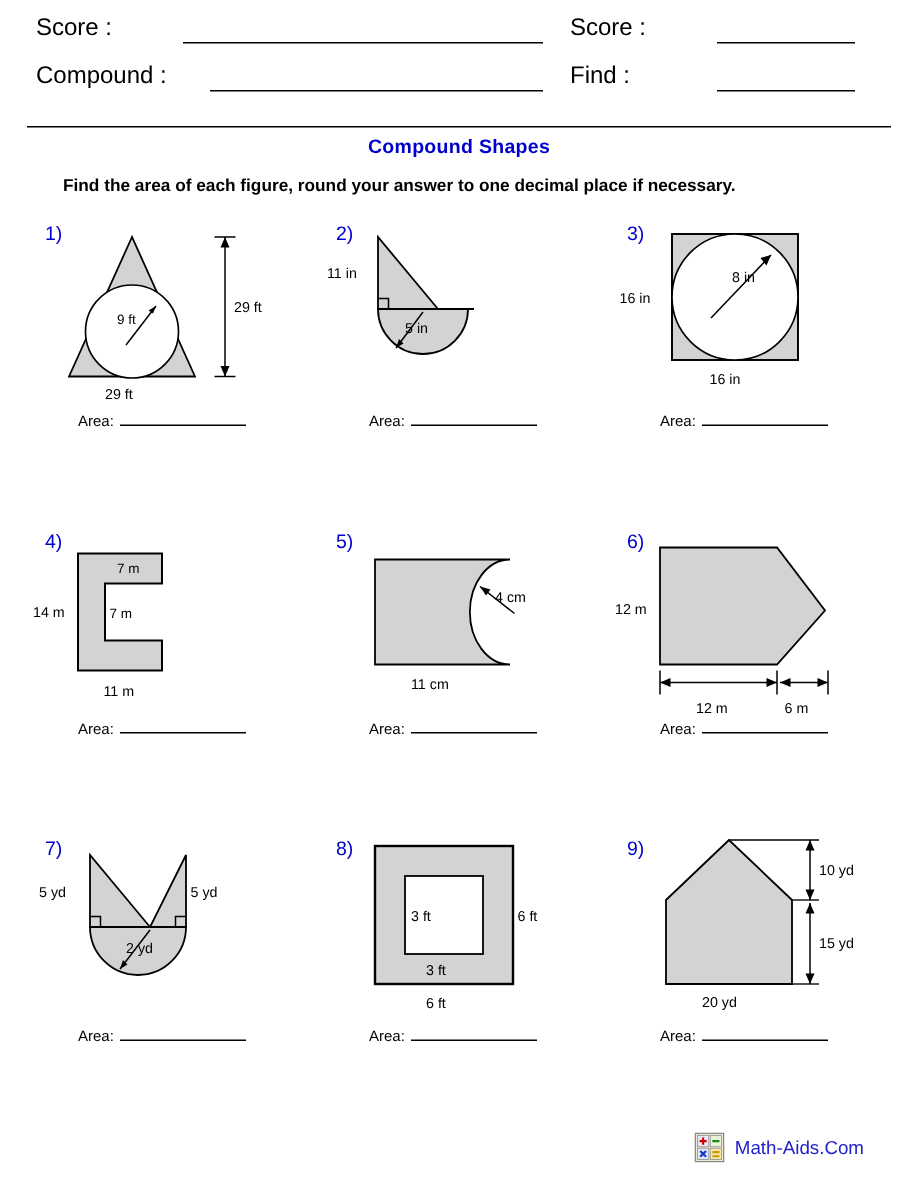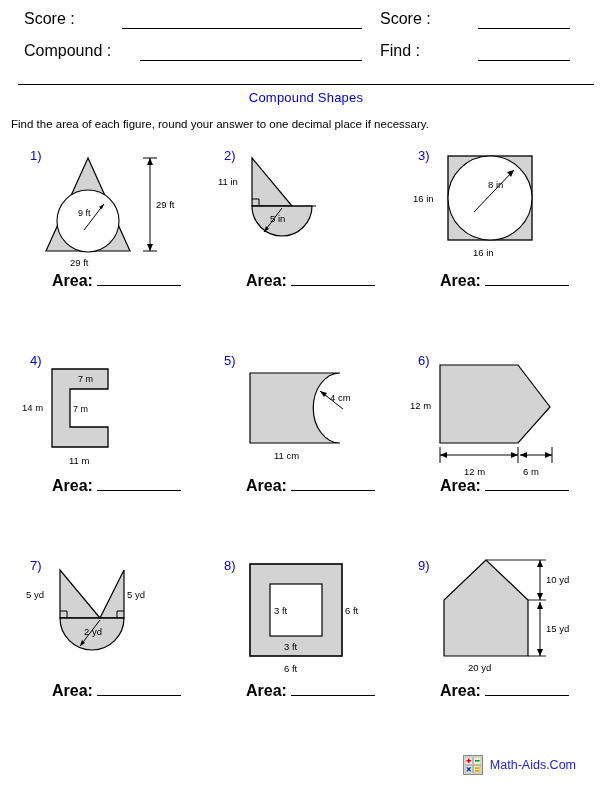--- a/index.html
+++ b/index.html
@@ -49,30 +49,30 @@
     width: 576px; height: 0;
     border-bottom: 1.6px solid #000;
   }
 
   #worksheet-title {
     position: absolute;
     left: 0; top: 90px;
     width: 612px;
     text-align: center;
     font-size: 13px;
-    font-weight: normal;
+    font-weight: bold;
     color: #0000cc;
     letter-spacing: 0.2px;
   }
 
   #instructions {
     position: absolute;
-    left: 11px; top: 118px;
+    left: 42px; top: 118px;
     font-size: 11.5px;
-    font-weight: normal;
+    font-weight: bold;
     color: #000;
   }
 
   
   .problem {
     position: absolute;
     width: 194px;
     height: 205px;
   }
   .prob-num {
@@ -83,24 +83,23 @@
     font-weight: normal;
   }
   .figure {
     position: absolute;
     left: 0; top: 0;
     width: 194px; height: 160px;
   }
   .answer-line {
     position: absolute;
     left: 30px; top: 126px;
-    font-size: 16px;
+    font-size: 10px;
     color: #000;
     white-space: nowrap;
-    font-weight: bold;
   }
   .answer-line .blank {
     display: inline-block;
     width: 84px;
     border-bottom: 1.2px solid #000;
     margin-left: 4px;
     height: 11px;
     vertical-align: baseline;
   }
 

